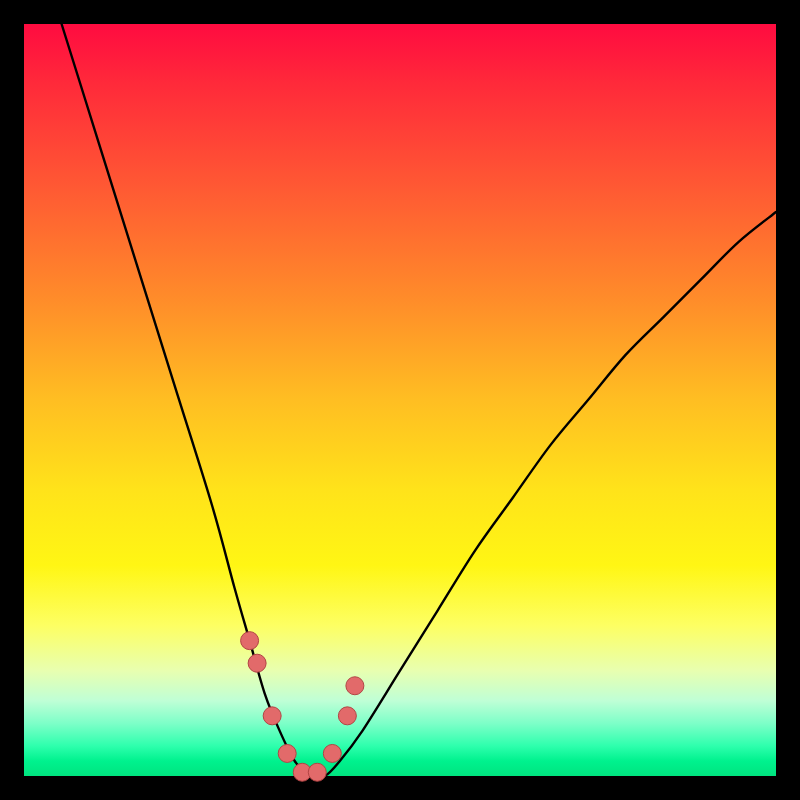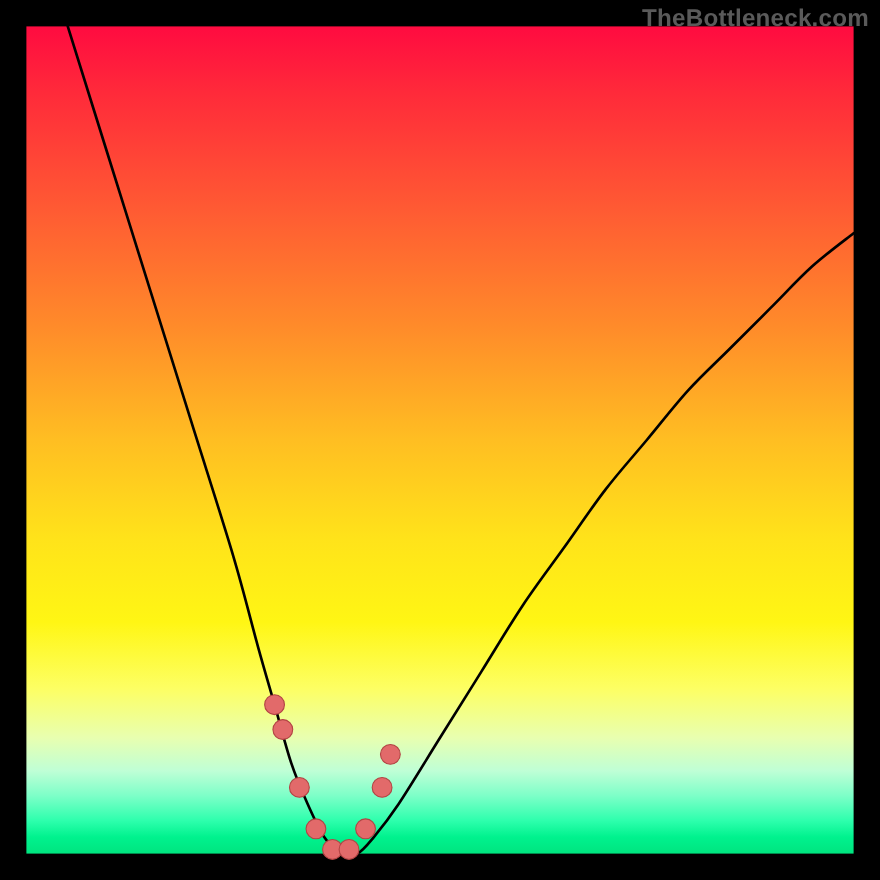--- a/index.html
+++ b/index.html
@@ -75,14 +75,13 @@
           <circle class="pt" cx="248.16000000000003" cy="691.84" r="9"></circle>
           <circle class="pt" cx="263.2" cy="729.44" r="9"></circle>
           <circle class="pt" cx="278.24" cy="748.24" r="9"></circle>
           <circle class="pt" cx="293.28000000000003" cy="748.24" r="9"></circle>
           <circle class="pt" cx="308.32" cy="729.44" r="9"></circle>
           <circle class="pt" cx="323.36" cy="691.84" r="9"></circle>
           <circle class="pt" cx="330.88" cy="661.76" r="9"></circle>
         </g>
     </svg>
   </div>
-  <div class="watermark">TheBottleneck.com</div>
 </div>
 
 </body></html>

